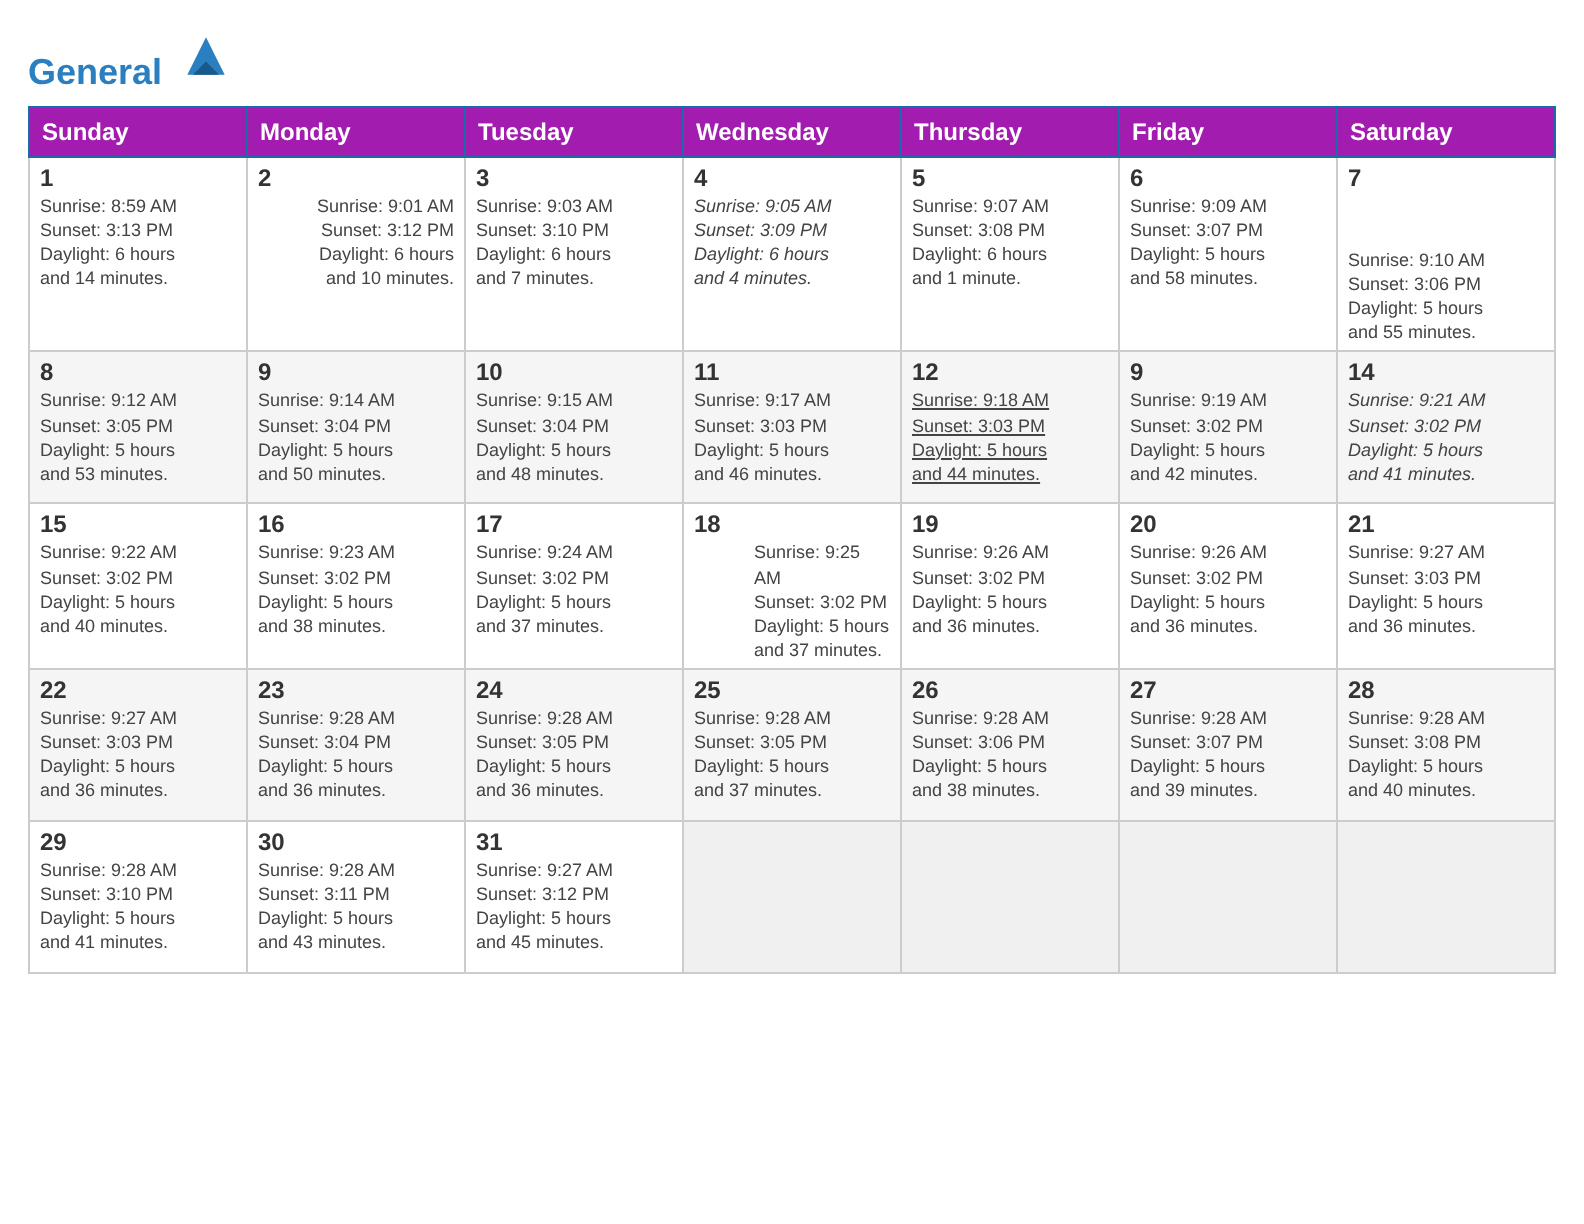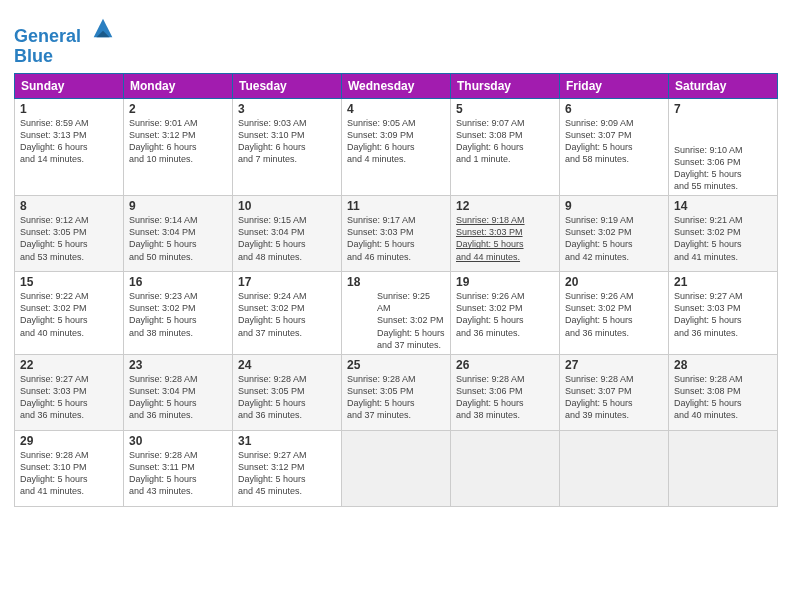--- a/index.html
+++ b/index.html
@@ -104,21 +104,20 @@
 <div class="header">
   <div class="logo">
     <div>
       <div class="logo-text">
         <span>General</span>
         <svg class="logo-icon" viewBox="0 0 30 30">
           <polygon points="5,25 15,5 25,25" fill="#2a7fc1"></polygon>
           <polygon points="15,18 22,25 8,25" fill="#1a5a8a"></polygon>
         </svg>
       </div>
-      <div class="logo-text"><span>Blue</span></div>
     </div>
   </div>
   <div class="title-block">
     <h1></h1>
     <h2></h2>
   </div>
 </div>
 
 <table>
   <thead>
@@ -136,35 +135,35 @@
   <tr>
           <td>
             <span class="day-num">1</span>
             <div class="day-info" style="white-space: pre-line;">Sunrise: 8:59 AM
 Sunset: 3:13 PM
 Daylight: 6 hours
 and 14 minutes.</div>
           </td>
           <td>
             <span class="day-num">2</span>
-            <div class="day-info" style="white-space: pre-line;">Sunrise: 9:01 AM
+            <div class="day-info" style="white-space: pre-line; text-align: right;">Sunrise: 9:01 AM
 Sunset: 3:12 PM
 Daylight: 6 hours
 and 10 minutes.</div>
           </td>
           <td>
             <span class="day-num">3</span>
             <div class="day-info" style="white-space: pre-line;">Sunrise: 9:03 AM
 Sunset: 3:10 PM
 Daylight: 6 hours
 and 7 minutes.</div>
           </td>
           <td>
             <span class="day-num">4</span>
-            <div class="day-info" style="white-space: pre-line;">Sunrise: 9:05 AM
+            <div class="day-info" style="white-space: pre-line; font-style: italic;">Sunrise: 9:05 AM
 Sunset: 3:09 PM
 Daylight: 6 hours
 and 4 minutes.</div>
           </td>
           <td>
             <span class="day-num">5</span>
             <div class="day-info" style="white-space: pre-line;">Sunrise: 9:07 AM
 Sunset: 3:08 PM
 Daylight: 6 hours
 and 1 minute.</div>
@@ -222,21 +221,21 @@
           </td>
           <td>
             <span class="day-num">9</span>
             <div class="day-info" style="white-space: pre-line;">Sunrise: 9:19 AM
 Sunset: 3:02 PM
 Daylight: 5 hours
 and 42 minutes.</div>
           </td>
           <td>
             <span class="day-num">14</span>
-            <div class="day-info" style="white-space: pre-line;">Sunrise: 9:21 AM
+            <div class="day-info" style="white-space: pre-line; font-style: italic;">Sunrise: 9:21 AM
 Sunset: 3:02 PM
 Daylight: 5 hours
 and 41 minutes.</div>
           </td>
         </tr>
         <tr>
           <td>
             <span class="day-num">15</span>
             <div class="day-info" style="white-space: pre-line;">Sunrise: 9:22 AM
 Sunset: 3:02 PM

